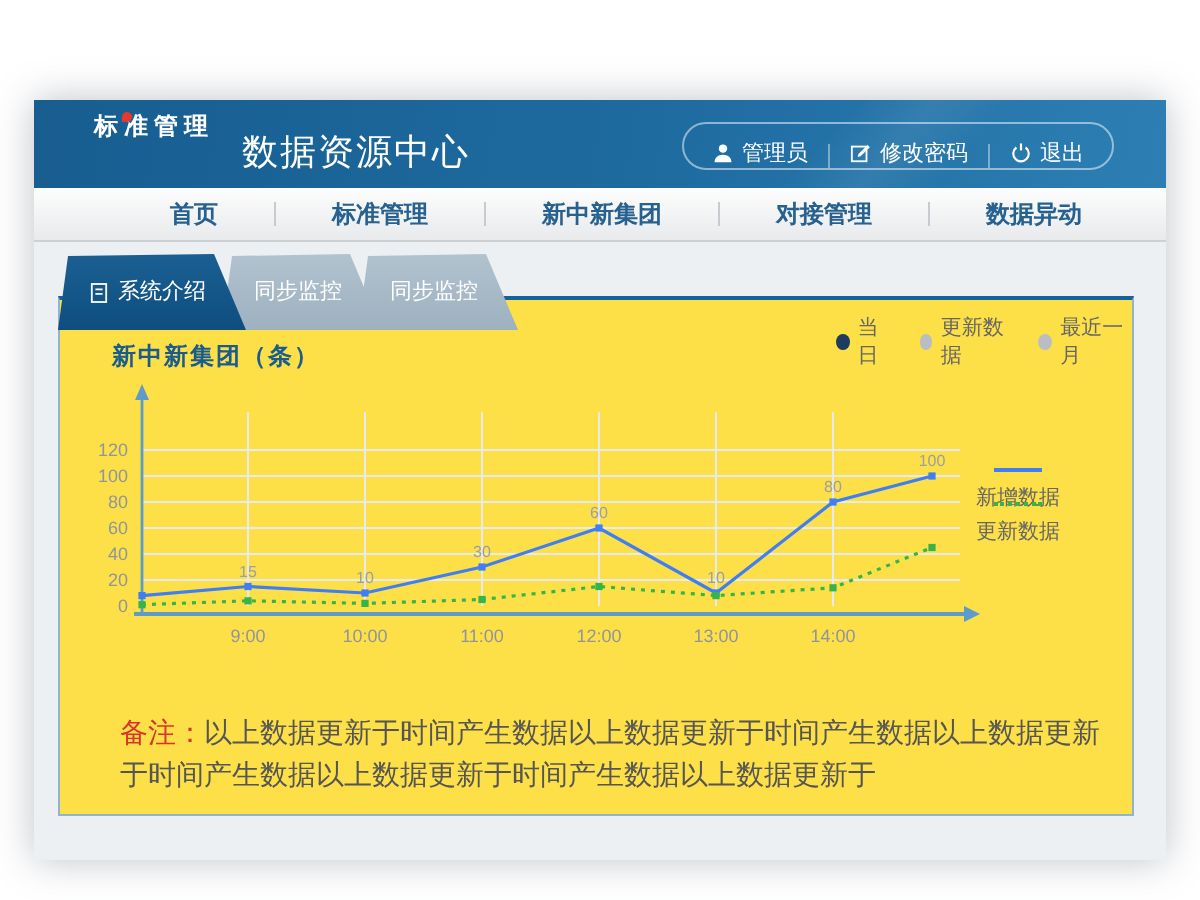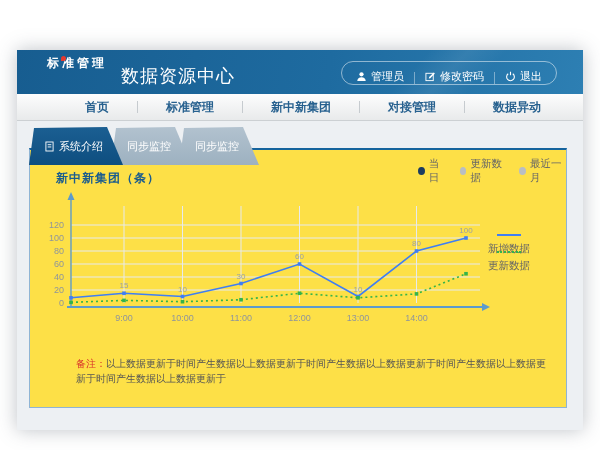--- a/index.html
+++ b/index.html
@@ -64,21 +64,21 @@
   .dot{width:8px;height:8px;border-radius:50%;background:#b9bec3;}
   .dot.selected{background:#1c3c60;}
   .rlabel{font-size:10.5px;color:#666;}
   .ylabel{position:absolute;left:26px;top:20px;font-size:12px;font-weight:bold;color:#1a5c8e;letter-spacing:1px;}
   .chart-svg{position:absolute;left:8px;top:38px;}
   .xlabel{position:absolute;left:398px;top:157px;font-size:12px;font-weight:bold;color:#1a5c8e;letter-spacing:1px;}
   .legend{position:absolute;left:458px;top:84px;}
   .legend-row{display:flex;align-items:center;gap:6px;height:17px;flex-direction:column;}
   .legend-sample{width:24px;height:0;display:block;}
   .legend-label{font-size:10.5px;color:#666;}
-  .note{position:absolute;left:46px;right:16px;top:206px;font-size:10px;line-height:1.5;color:#555;}
+  .note{position:absolute;left:30px;right:16px;top:206px;font-size:14px;line-height:1.5;color:#555;}
   .note-label{color:#d9342b;}
   svg text{font-family:"Liberation Sans","DejaVu Sans",sans-serif;}
 </style>
 </head>
 <body>
 
 <div class="window">
 
   <div class="header">
     <div class="logo">

